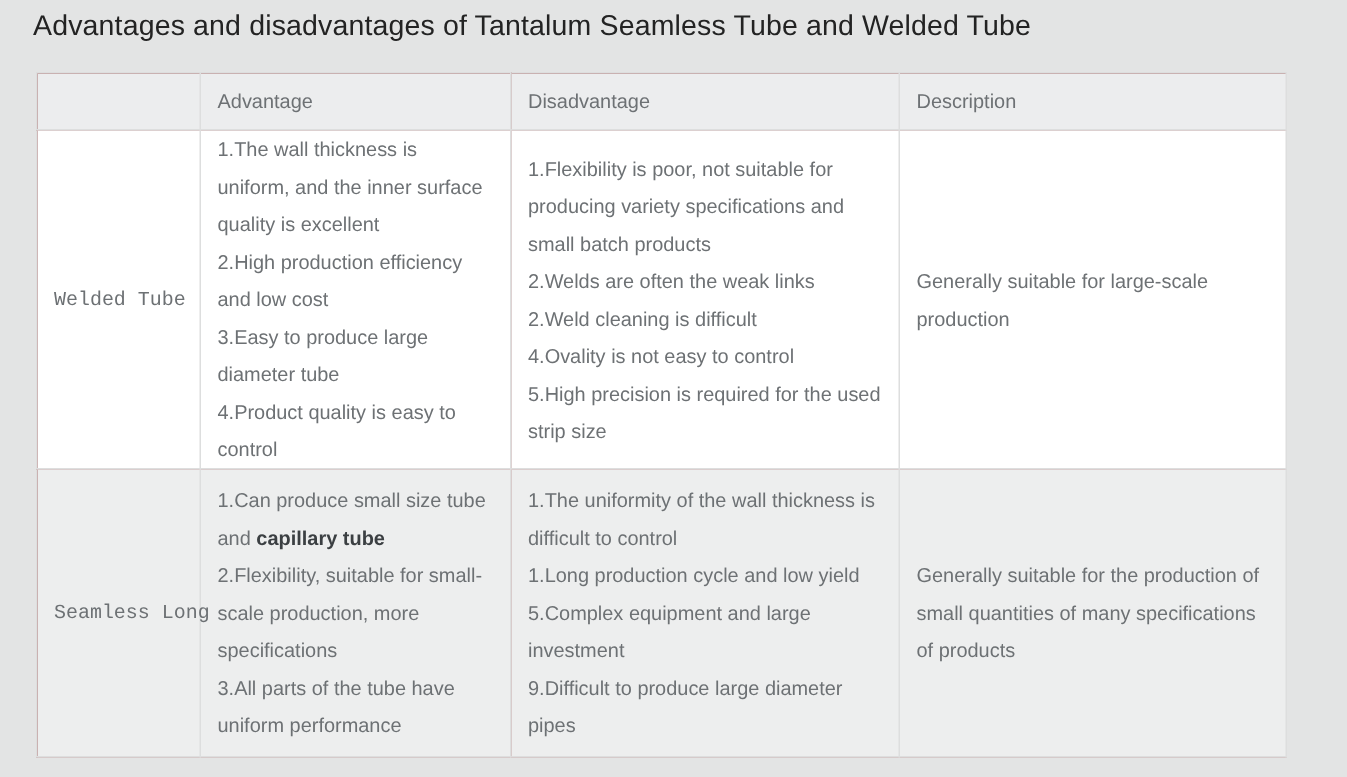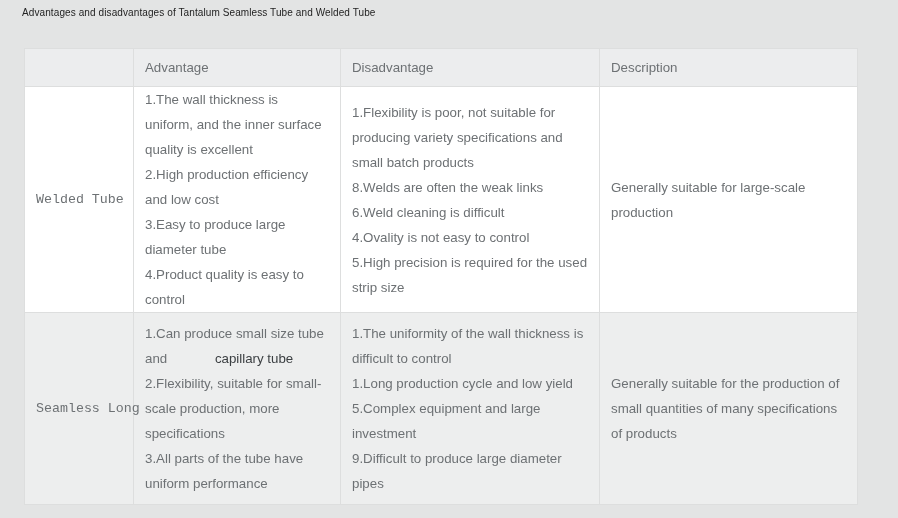--- a/index.html
+++ b/index.html
@@ -18,21 +18,21 @@
     position: relative;
     width: 898px;
     height: 518px;
     box-sizing: border-box;
   }
 
   .page-title {
     position: absolute;
     left: 22px;
     top: 7px;
-    font-size: 10px;
+    font-size: 19px;
     color: #232323;
     letter-spacing: 0.1px;
     white-space: nowrap;
   }
 
   .table-wrap {
     position: absolute;
     left: 24px;
     top: 48px;
     width: 834px;
@@ -85,23 +85,22 @@
     font-family: Liberation Mono, monospace;
   }
 
   td.list-cell .line,
   td.desc-cell .line {
     display: block;
     white-space: pre-wrap;
   }
 
   .bold-term {
-    font-weight: normal;
+    font-weight: bold;
     color: #3b3f42;
-    margin-left: 44px;
   }
 </style>
 </head>
 <body>
 
 <div class="page">
 
   <div class="page-title">Advantages and disadvantages of Tantalum Seamless Tube and Welded Tube</div>
 
   <div class="table-wrap">
@@ -124,22 +123,22 @@
         <tr class="row-white">
           <td class="label-cell">Welded Tube</td>
           <td class="list-cell">
               <span class="line">1.The wall thickness is uniform, and the inner surface quality is excellent</span>
               <span class="line">2.High production efficiency and low cost</span>
               <span class="line">3.Easy to produce large diameter tube</span>
               <span class="line">4.Product quality is easy to control</span>
             </td>
           <td class="list-cell">
               <span class="line">1.Flexibility is poor, not suitable for producing variety specifications and small batch products</span>
-              <span class="line">8.Welds are often the weak links</span>
-              <span class="line">6.Weld cleaning is difficult</span>
+              <span class="line">2.Welds are often the weak links</span>
+              <span class="line">2.Weld cleaning is difficult</span>
               <span class="line">4.Ovality is not easy to control</span>
               <span class="line">5.High precision is required for the used strip size</span>
             </td>
           <td class="desc-cell">Generally suitable for large-scale production</td>
         </tr>
         <tr class="row-gray">
           <td class="label-cell">Seamless Long</td>
           <td class="list-cell">
               <span class="line">1.Can produce small size tube and <span class="bold-term">capillary tube</span></span>
               <span class="line">2.Flexibility, suitable for small-scale production, more specifications</span>

